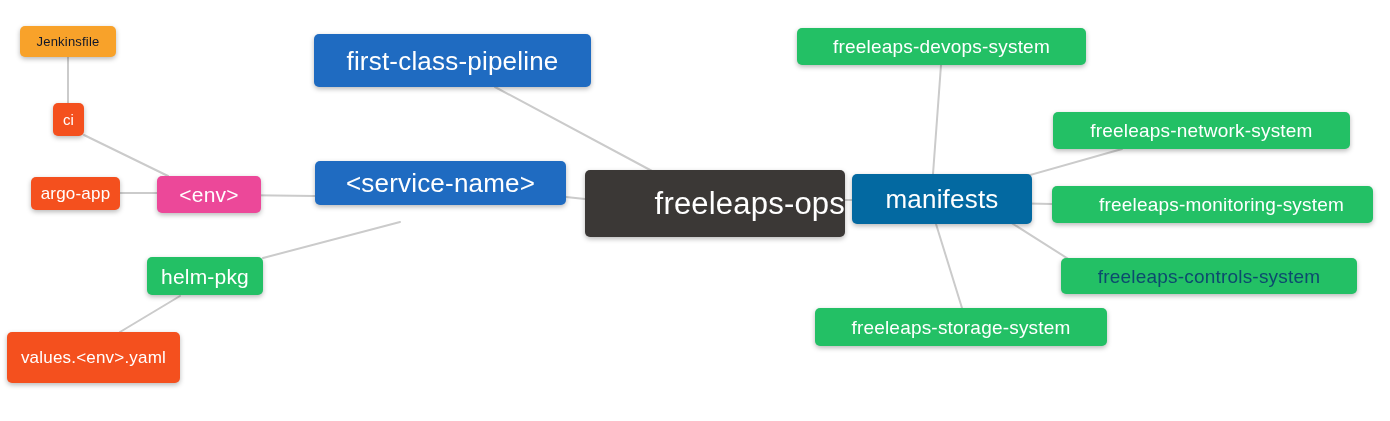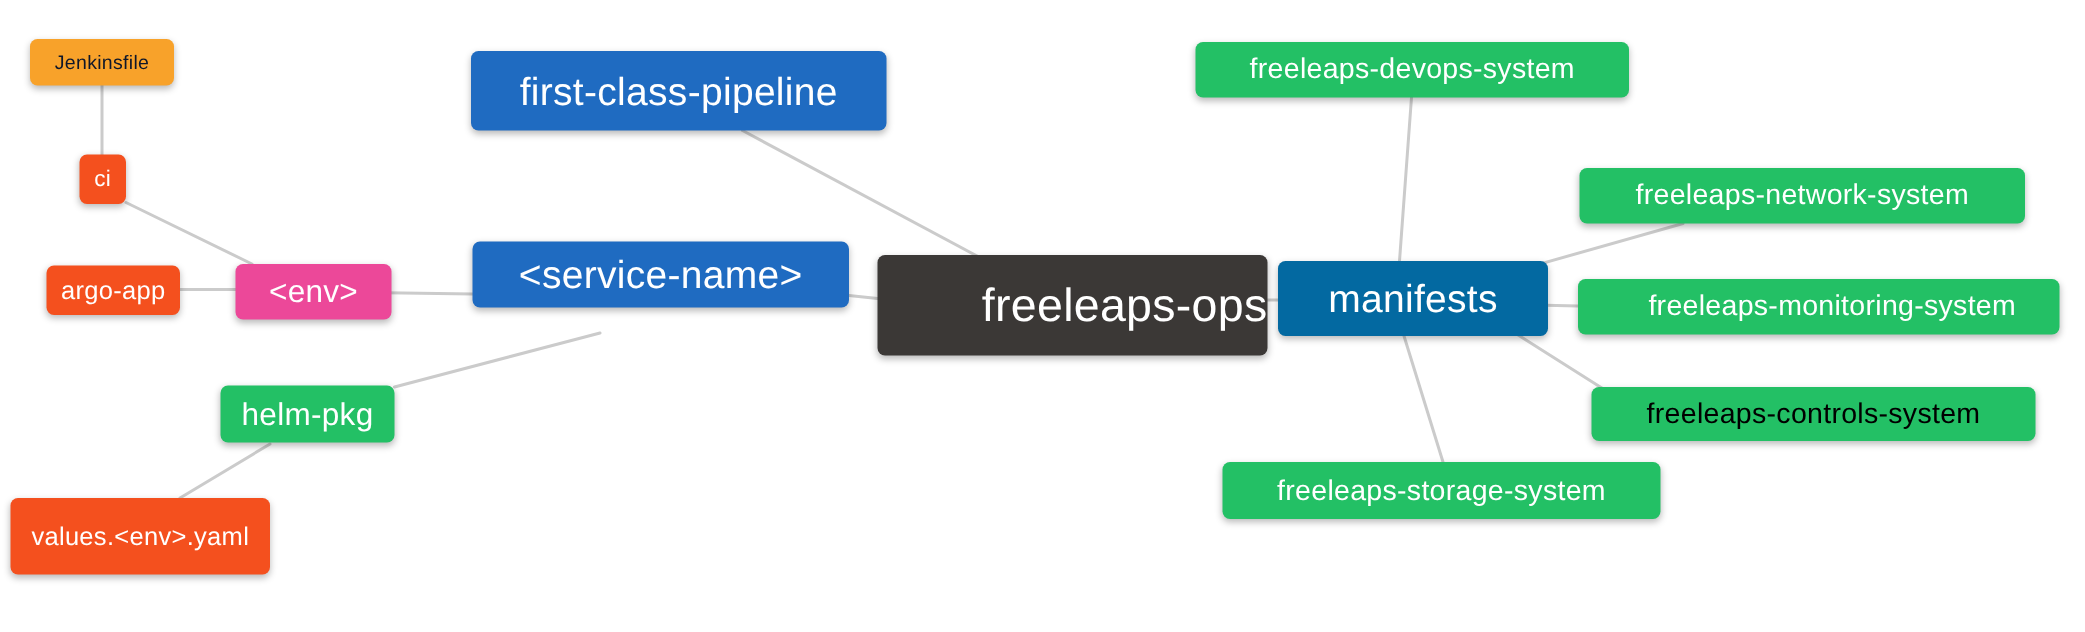--- a/index.html
+++ b/index.html
@@ -91,20 +91,20 @@
       </div>
       <div class="node" style="left: 797px; top: 28px; width: 289px; height: 37px; background: rgb(35, 192, 101); font-size: 19px; color: rgb(255, 255, 255);">
         <span>freeleaps-devops-system</span>
       </div>
       <div class="node" style="left: 1053px; top: 112px; width: 297px; height: 37px; background: rgb(35, 192, 101); font-size: 19px; color: rgb(255, 255, 255);">
         <span>freeleaps-network-system</span>
       </div>
       <div class="node" style="left: 1052px; top: 186px; width: 321px; height: 37px; background: rgb(35, 192, 101); font-size: 19px; color: rgb(255, 255, 255); padding-left: 18px;">
         <span>freeleaps-monitoring-system</span>
       </div>
-      <div class="node" style="left: 1061px; top: 258px; width: 296px; height: 36px; background: rgb(35, 192, 101); font-size: 19px; color: #000000;">
+      <div class="node" style="left: 1061px; top: 258px; width: 296px; height: 36px; background: rgb(35, 192, 101); font-size: 19px; color: #0c4a6e;">
         <span>freeleaps-controls-system</span>
       </div>
       <div class="node" style="left: 815px; top: 308px; width: 292px; height: 38px; background: rgb(35, 192, 101); font-size: 19px; color: rgb(255, 255, 255);">
         <span>freeleaps-storage-system</span>
       </div>
     </div>
 </div>
 
 </body></html>

